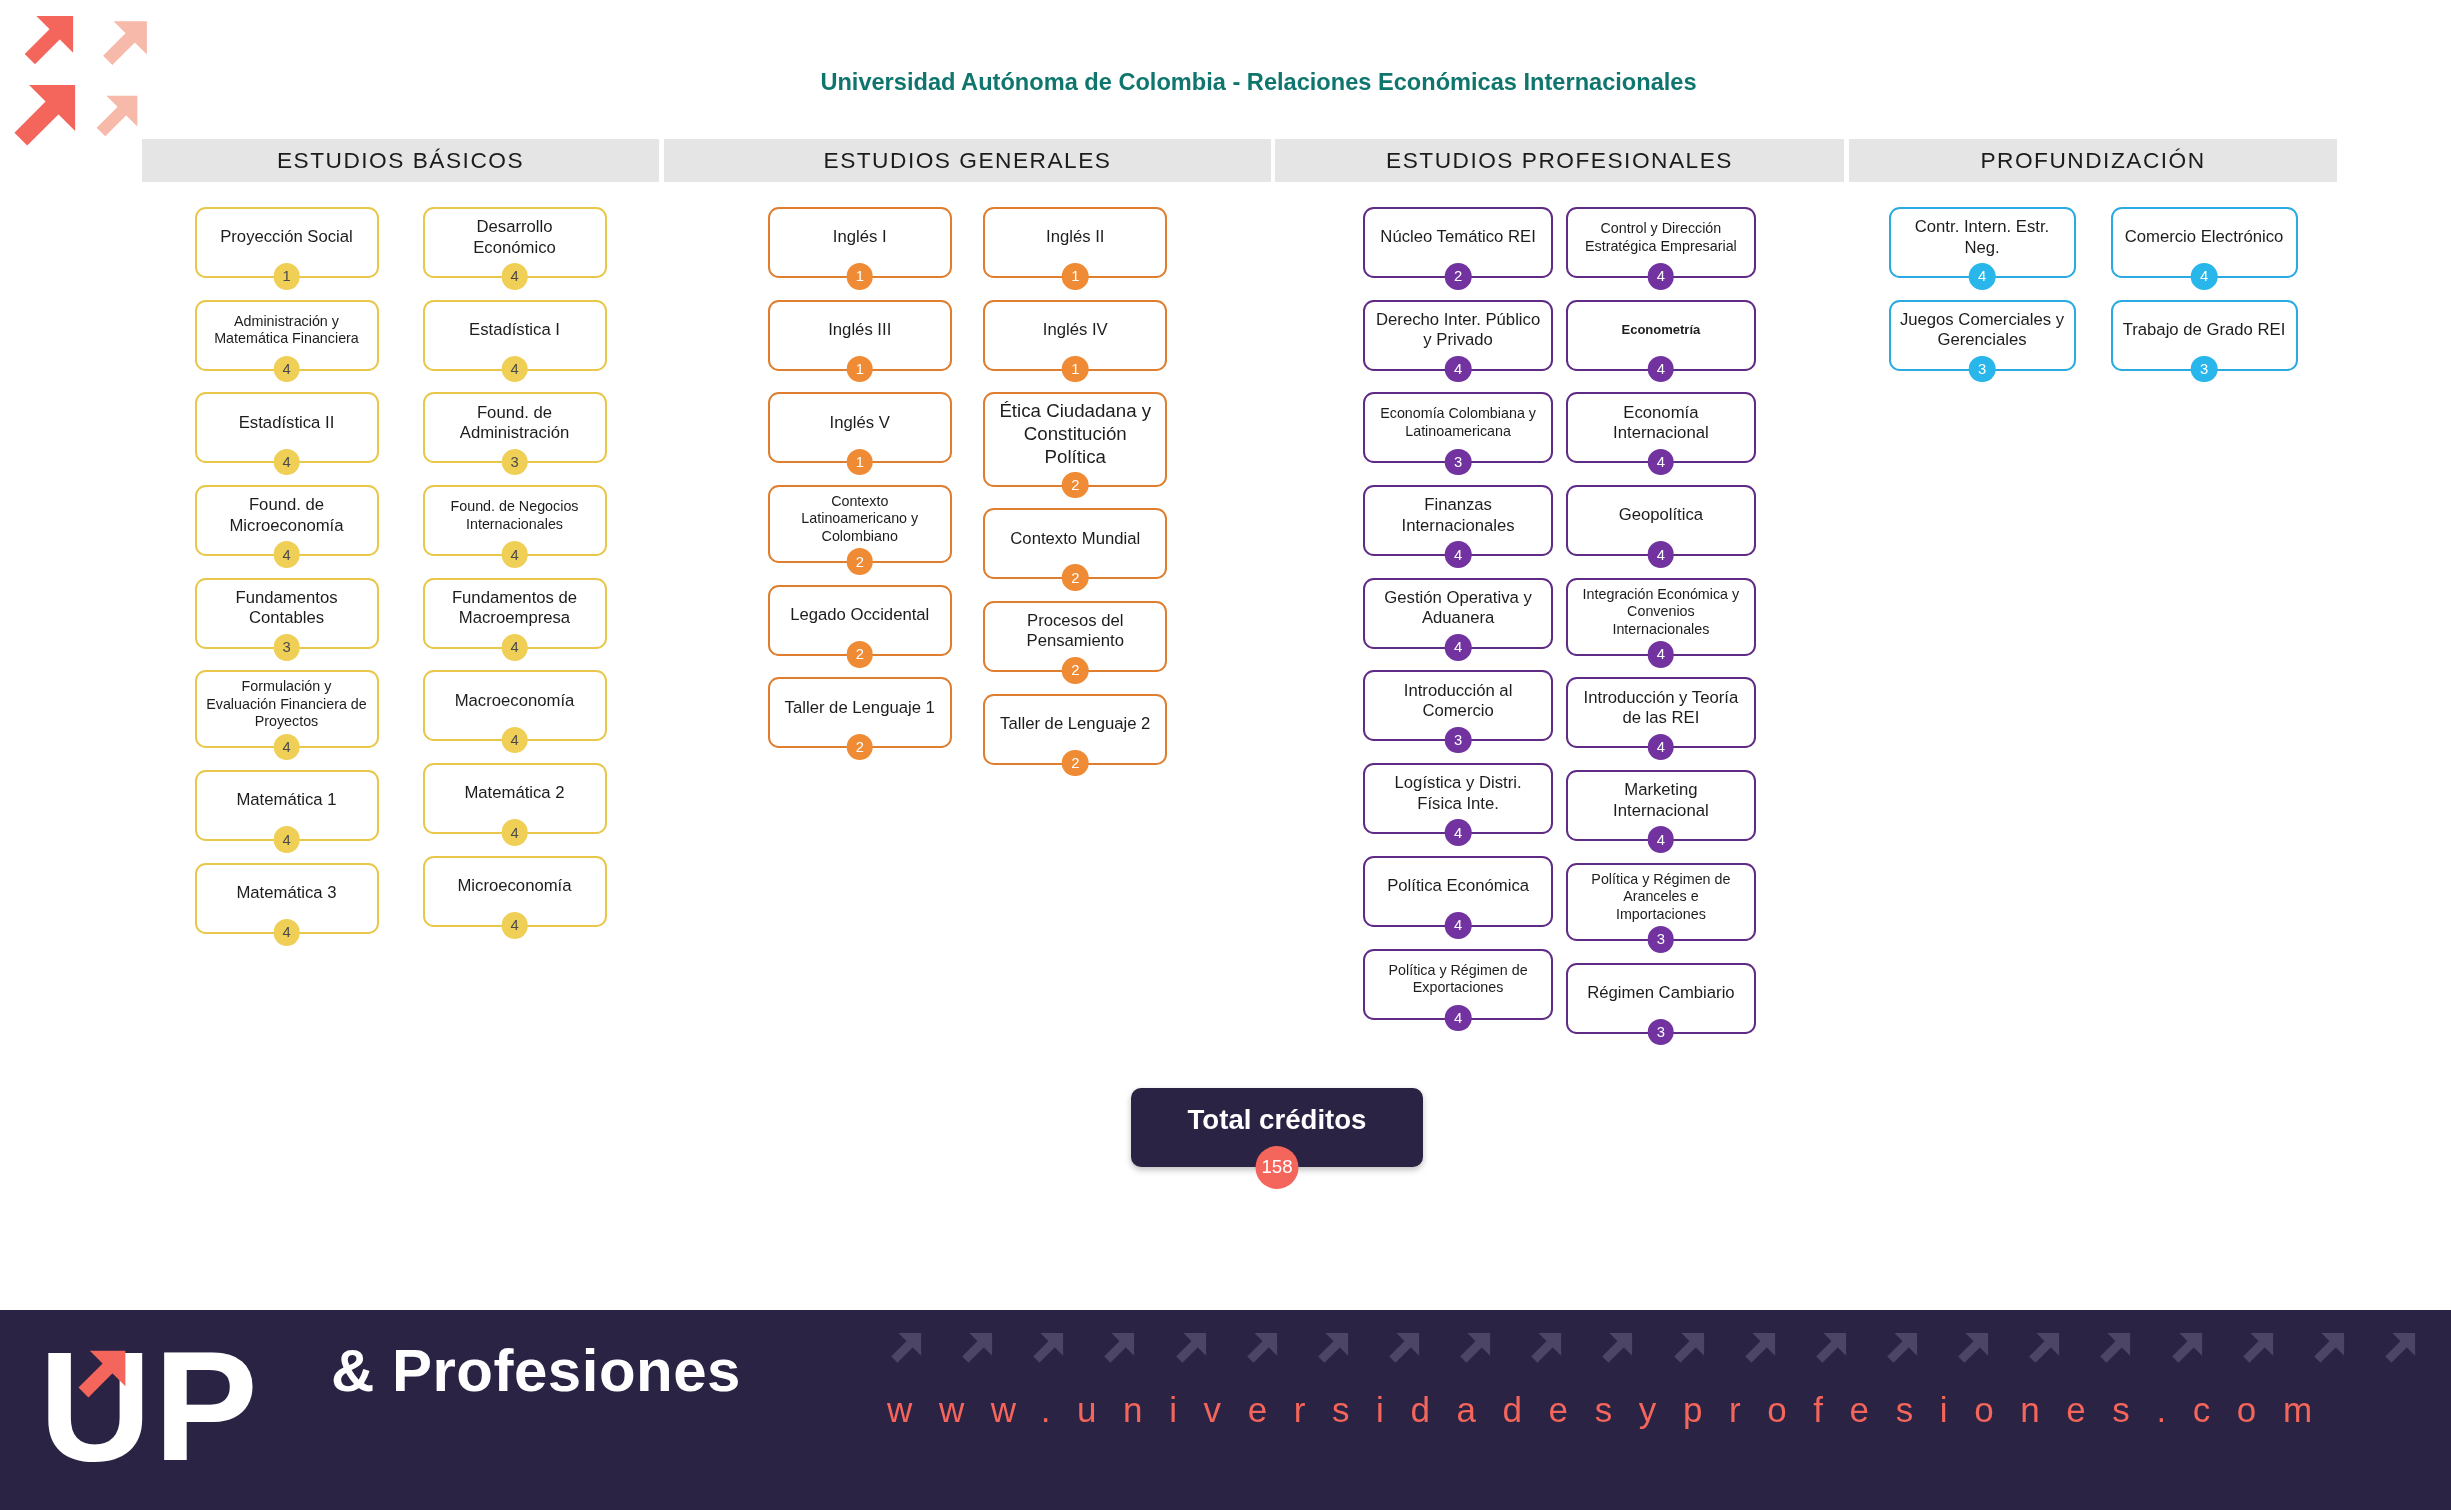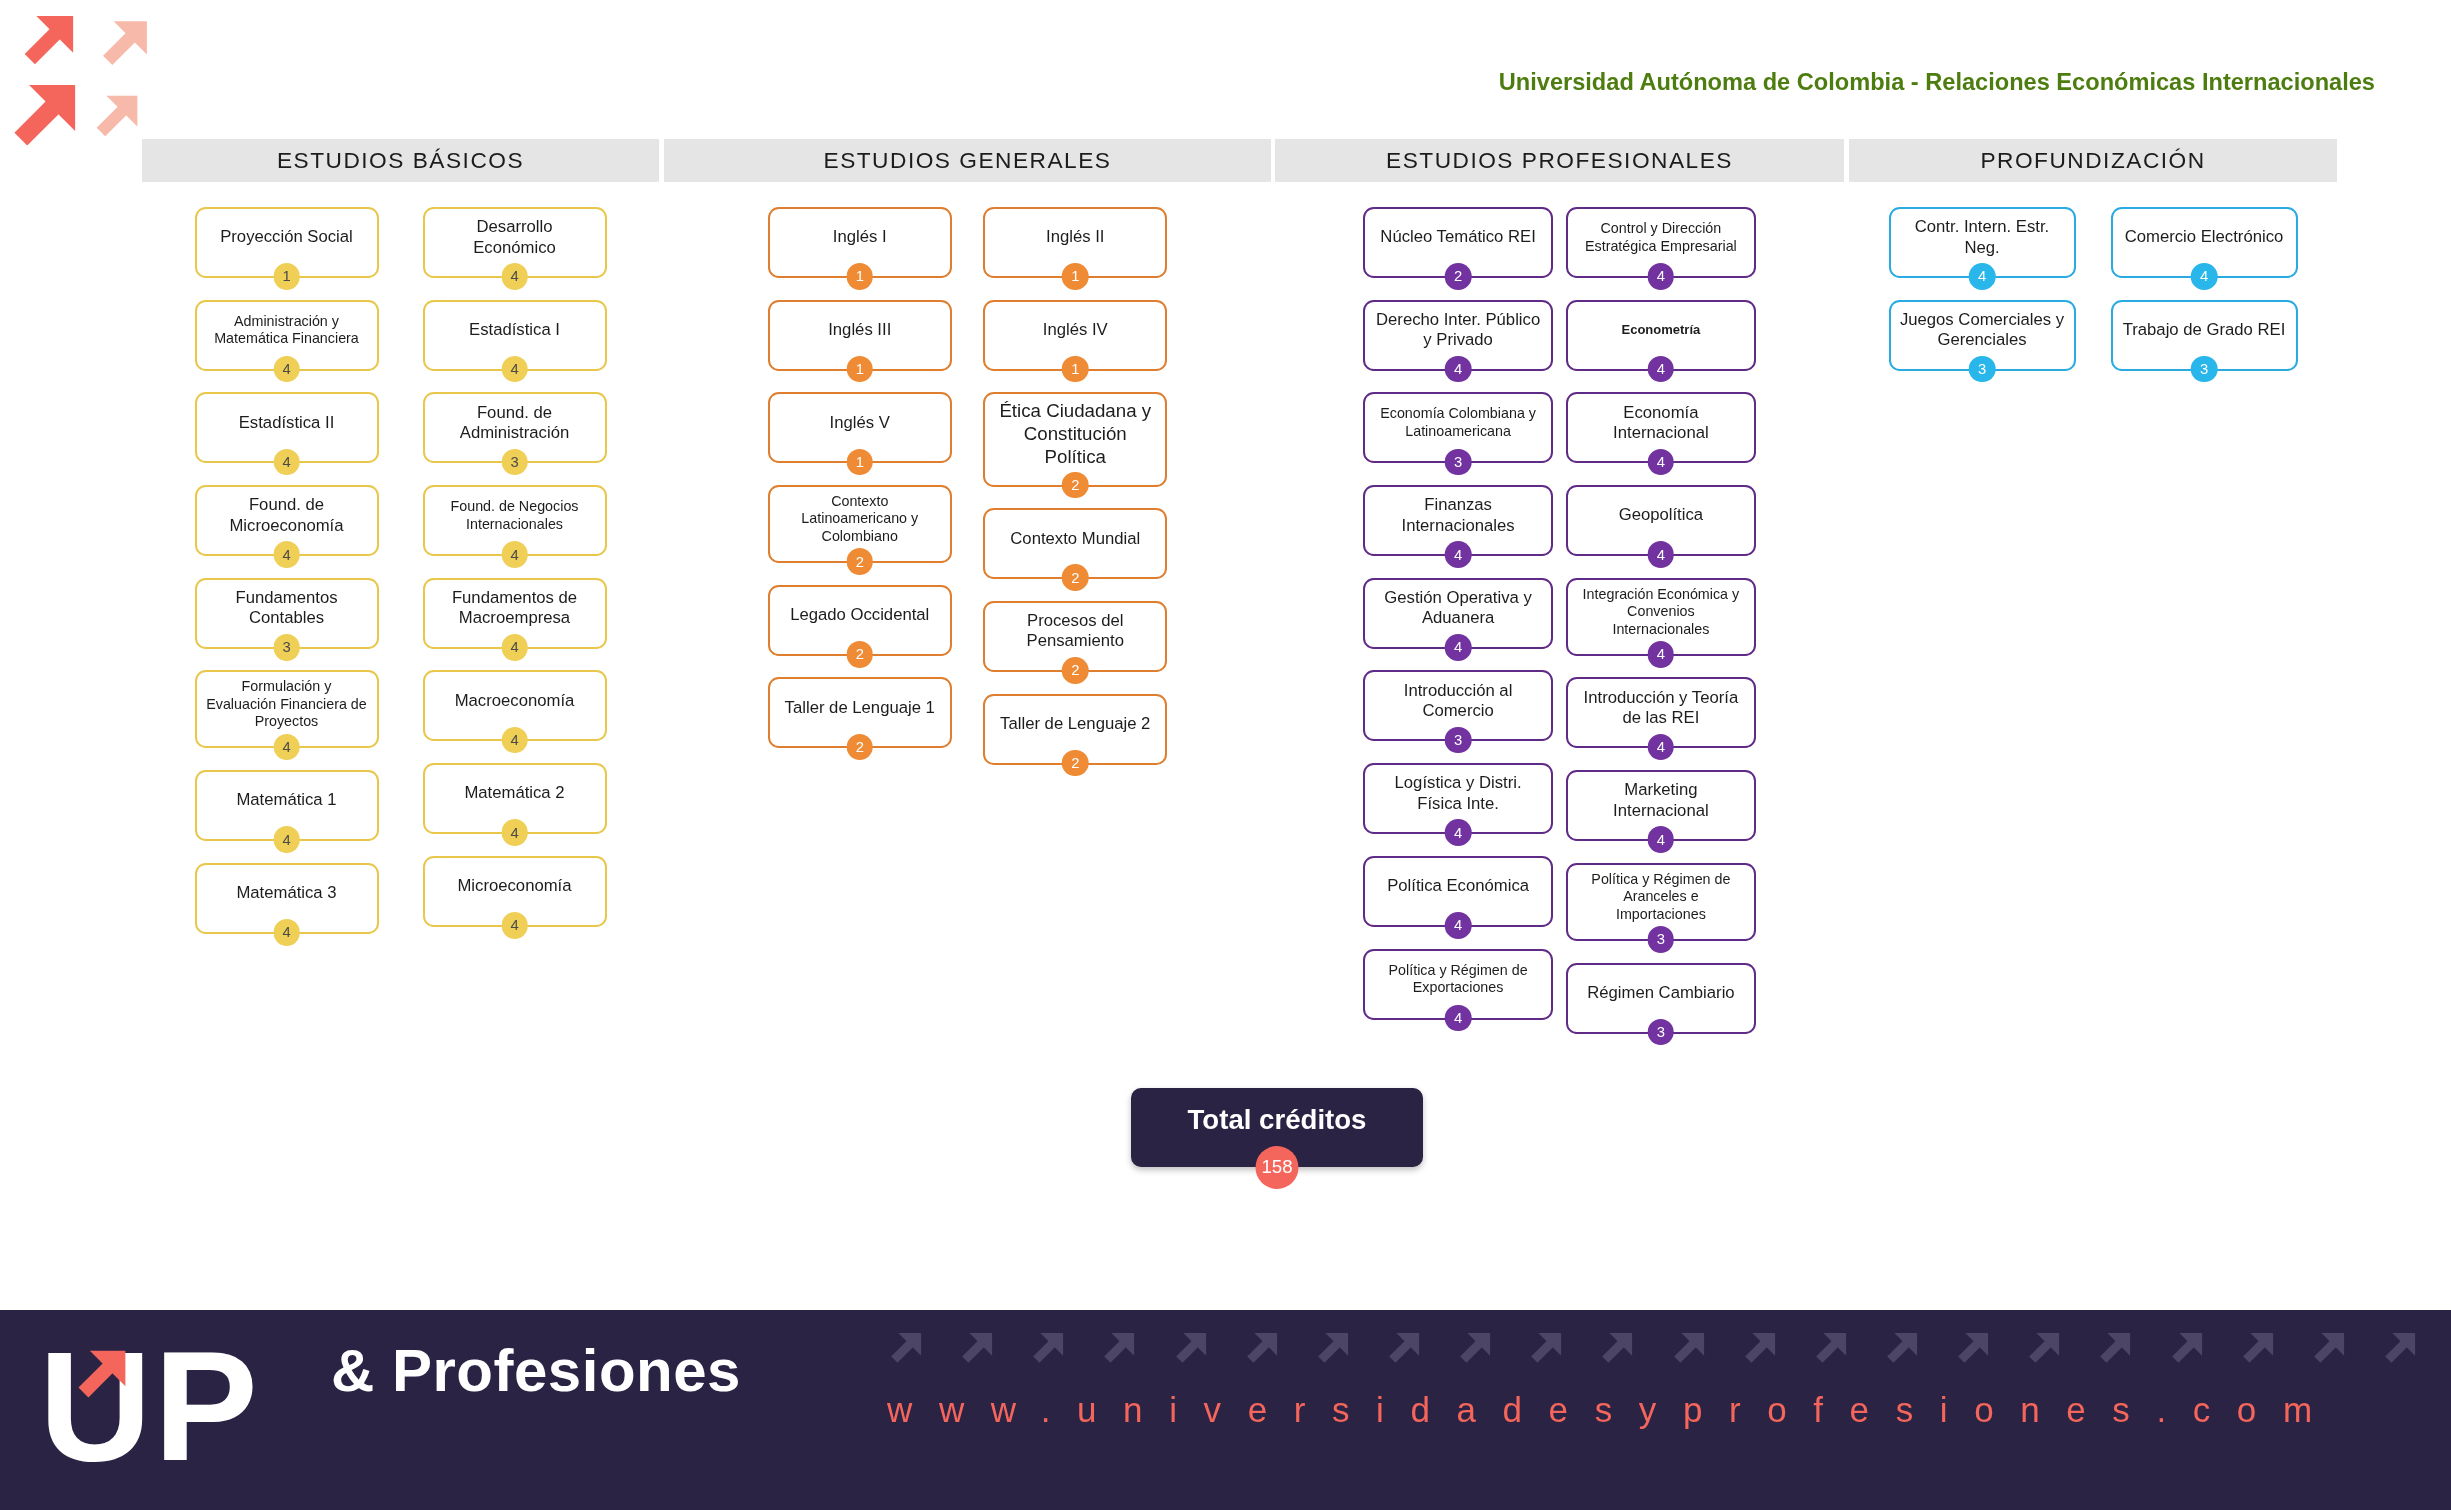--- a/index.html
+++ b/index.html
@@ -2,22 +2,22 @@
 <html style="--coral: #F4655B; --coral-light: #F7B9A9; --navy: #2A2344; --farrow: #4C4566;"><head>
 <meta charset="utf-8">
 <style>
   * { margin:0; padding:0; box-sizing:border-box; }
   html,body { background:#ffffff; }
   body { font-family:"Liberation Sans", sans-serif; }
   :root { --coral:#F4655B; --coral-light:#F7B9A9; --navy:#2A2344; --farrow:#4C4566; }
 
   .stage { position:relative; width:2452px; height:1510px; background:#fff; overflow:hidden; }
 
-  .title { position:absolute; top:69px; left:142px; width:2233px; text-align:right;
-           font-size:23.6px; font-weight:bold; color:#4d7c0f; }
+  .title { position:absolute; top:69px; left:142px; width:2233px; text-align:center;
+           font-size:23.6px; font-weight:bold; color:#0f766e; }
 
   .corner-logo { position:absolute; left:0; top:0; width:177px; height:163px; }
   .c-arr { position:absolute; }
   .c-arr svg, .f-arrow svg, .up-arrow svg { width:100%; height:100%; display:block; }
 
   .col-header { position:absolute; top:139px; height:43px; background:#E6E5E5;
                 display:flex; align-items:center; justify-content:center;
                 font-size:22.7px; letter-spacing:1.5px; color:#1c1c1c; }
   .c0 { left:142px;  width:517px; }
   .c1 { left:664px;  width:607px; }

